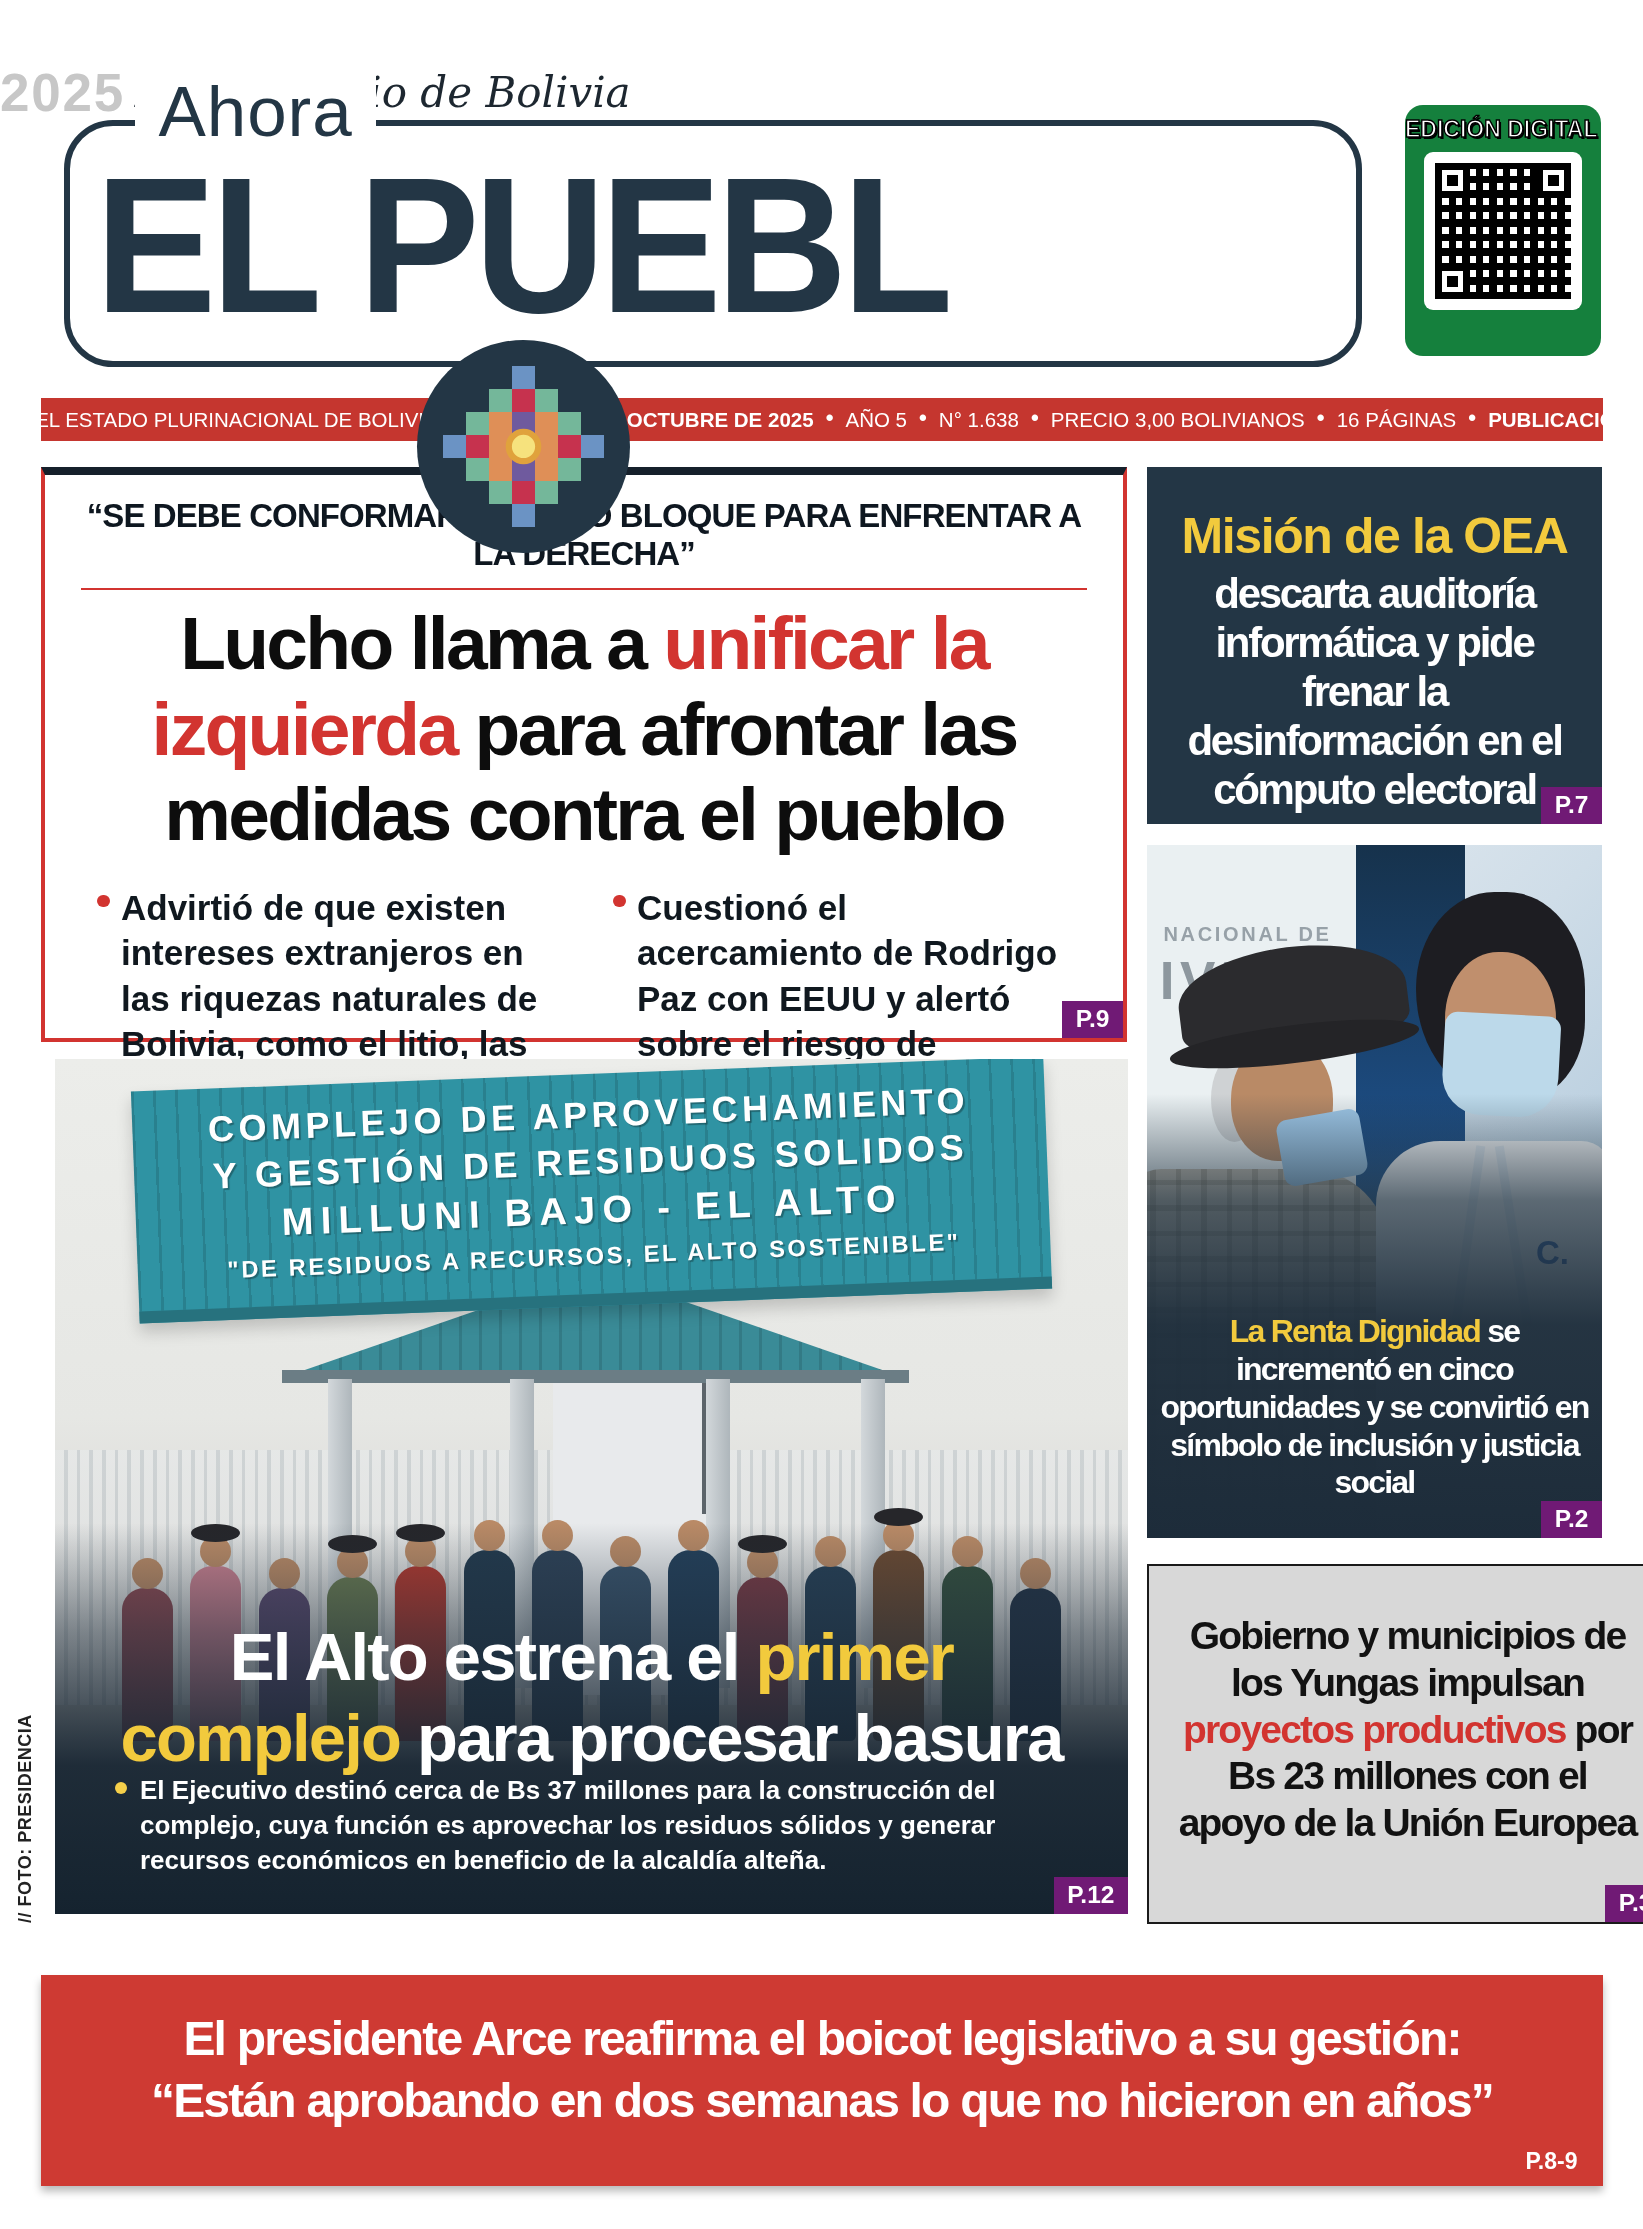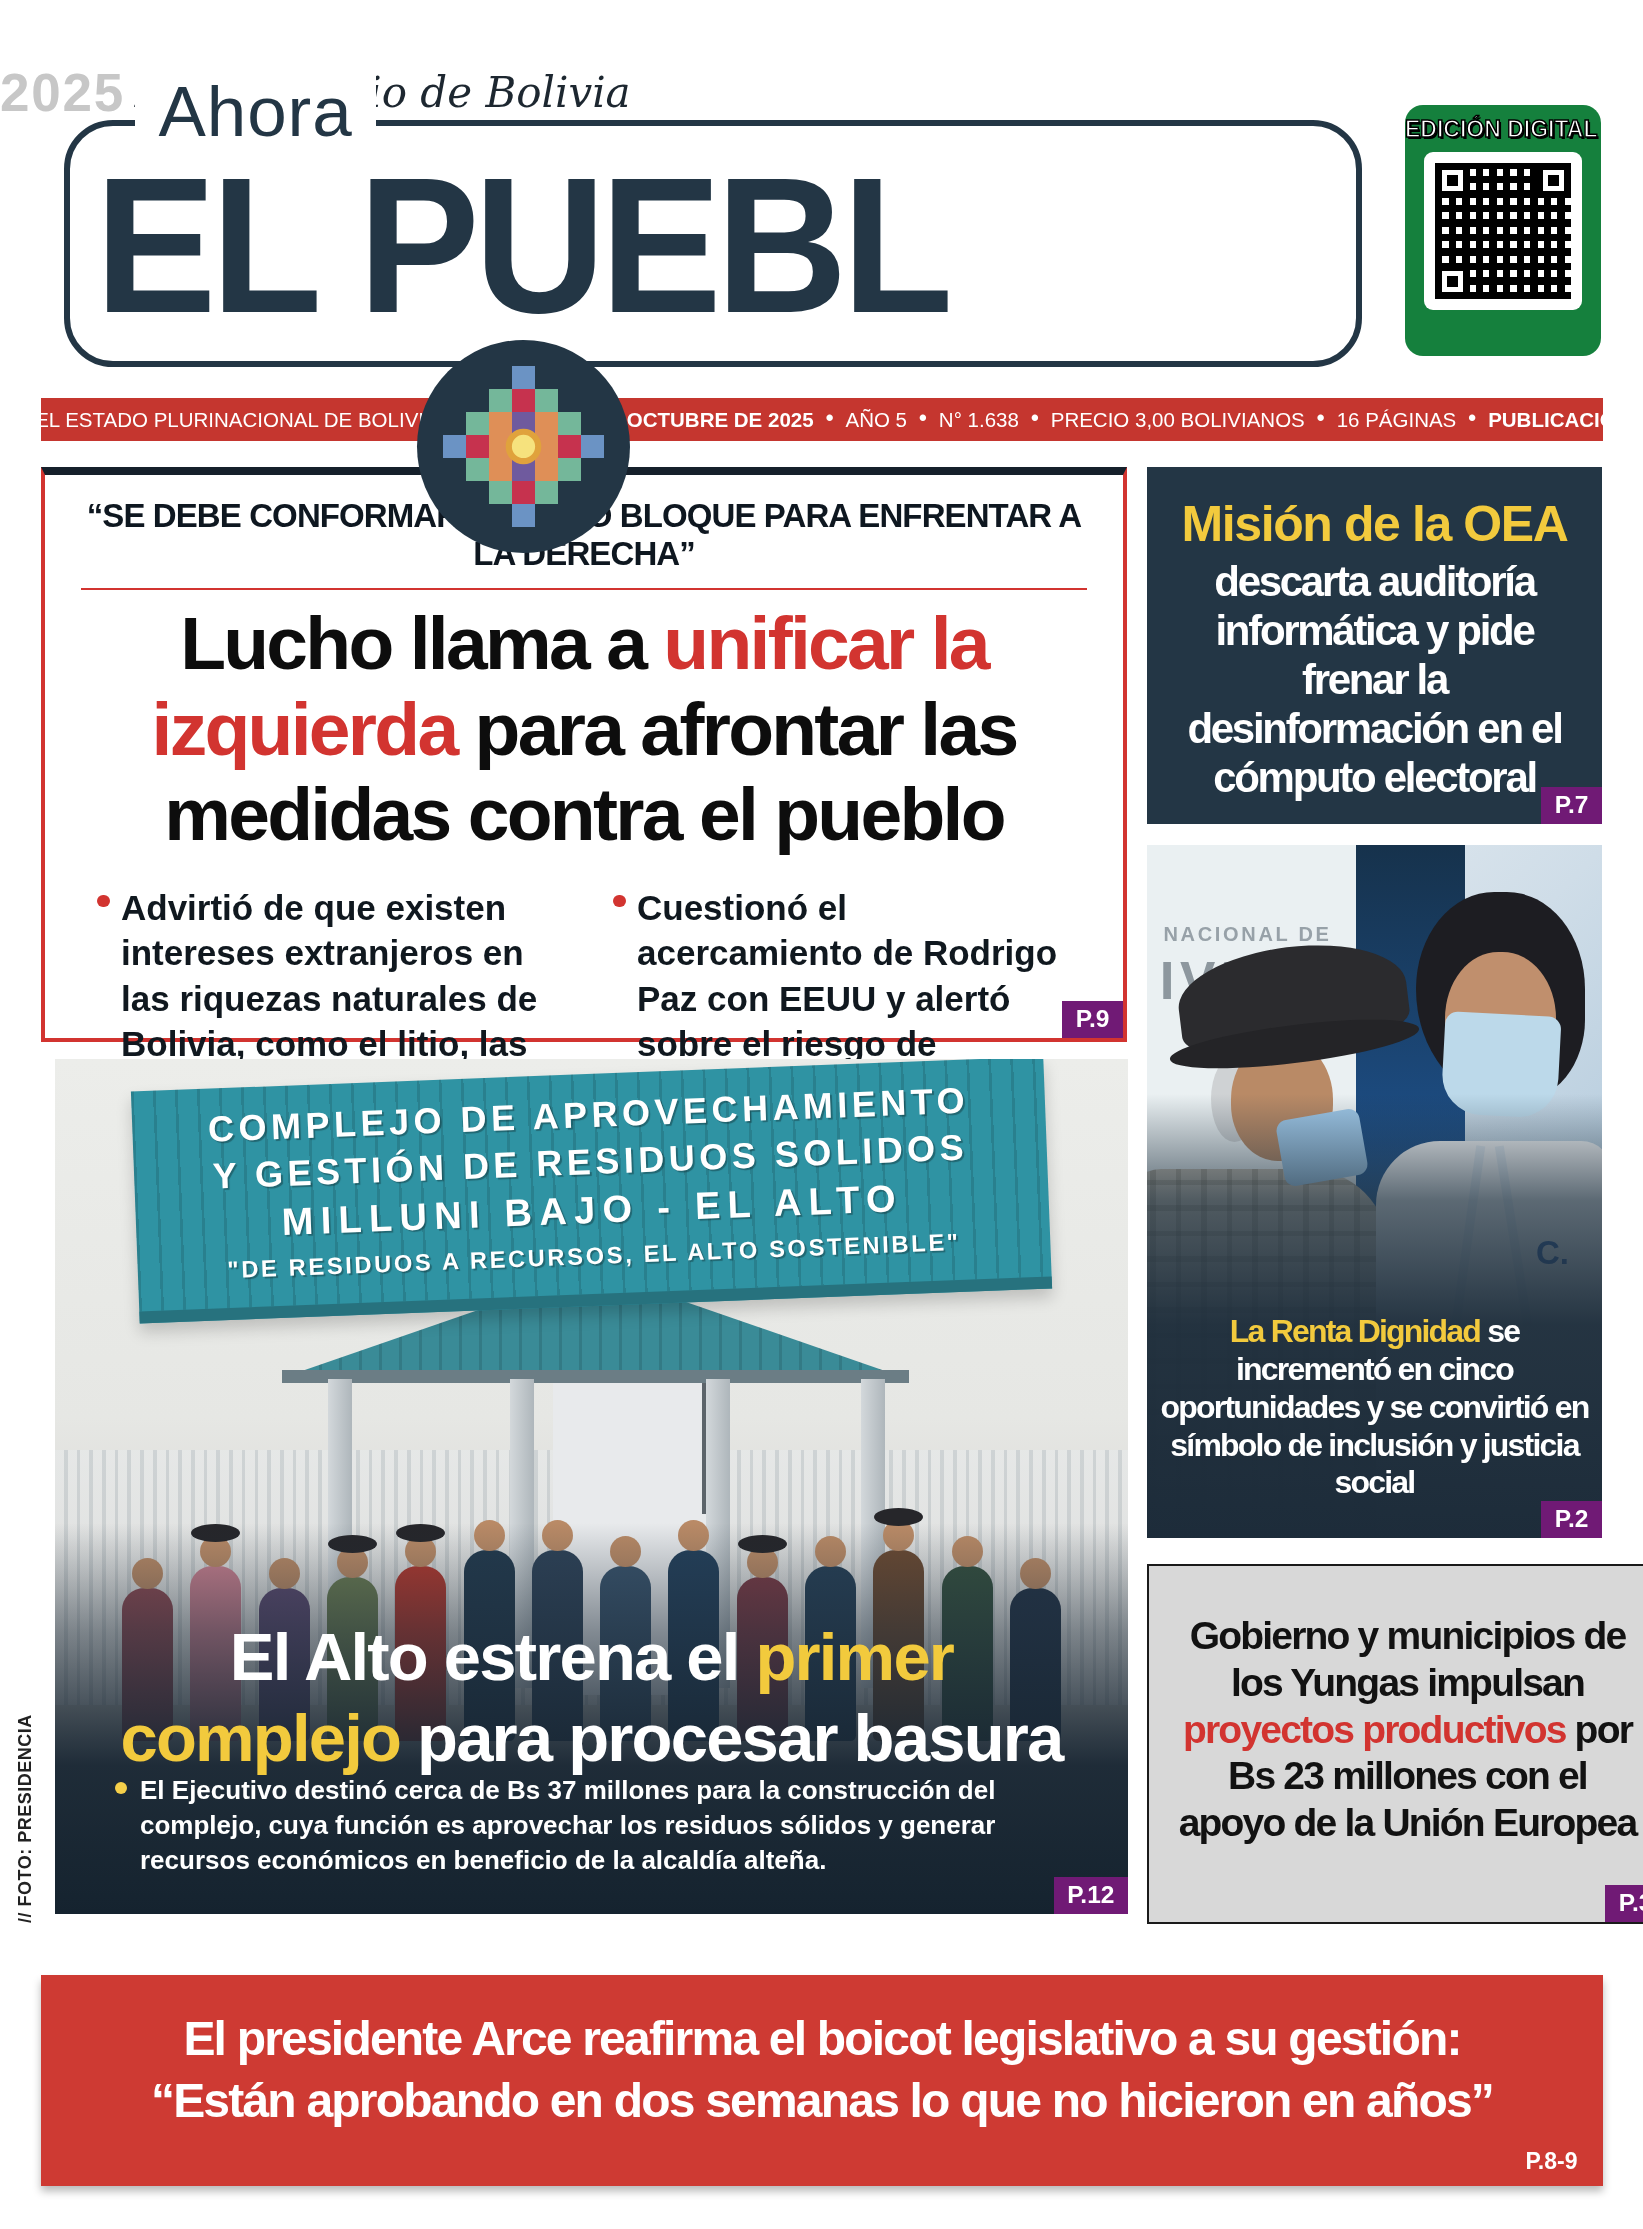--- a/index.html
+++ b/index.html
@@ -58,21 +58,21 @@
   .lead-bullet { flex:1; position:relative; padding-left:25.5px; font-size:35px; font-weight:700;
     line-height:1.3; color:#10181f; }
   .lead-bullet::before { content:""; position:absolute; left:1.8px; top:10px; width:12.7px; height:12.7px;
     border-radius:50%; background:#d23430; }
 
   .page-badge { position:absolute; right:0; bottom:0; background:#701a75; color:#fff;
     font-weight:900; font-size:24.5px; padding:6.4px 13.6px; line-height:1;margin-top:32px; }
 
   
   .oea-box { position:absolute; left:1147px; top:467px; width:455px; height:357px; background:#233645;
-    text-align:center; padding-top:28px; }
+    text-align:center; padding-top:40px; }
   .oea-h { font-size:50px; font-weight:900; letter-spacing:-1.4px; color:#f2ca3d; }
   .oea-t { font-size:42px; font-weight:900; letter-spacing:-2.3px; color:#fff; line-height:1.17;
     margin-top:3.6px; padding:0 14.5px; }
 
   
   .renta-box { position:absolute; left:1147px; top:845px; width:455px; height:693px; overflow:hidden;
     background:linear-gradient(135deg, #e7edf1 0%, #cfdde8 40%, #9fbdd4 100%); }
   .renta-panel-left { position:absolute; left:0; top:0; width:62%; height:62%; background:#eaf0f2; }
   .renta-bgtext1 { position:absolute; left:16.4px; top:78px; font-size:20px; letter-spacing:2.7px; color:#97a1a8; font-weight:700; }
   .renta-bgtext2 { position:absolute; left:12.7px; top:105px; font-size:53px; letter-spacing:5.5px; color:#8d979e; font-weight:900; }

